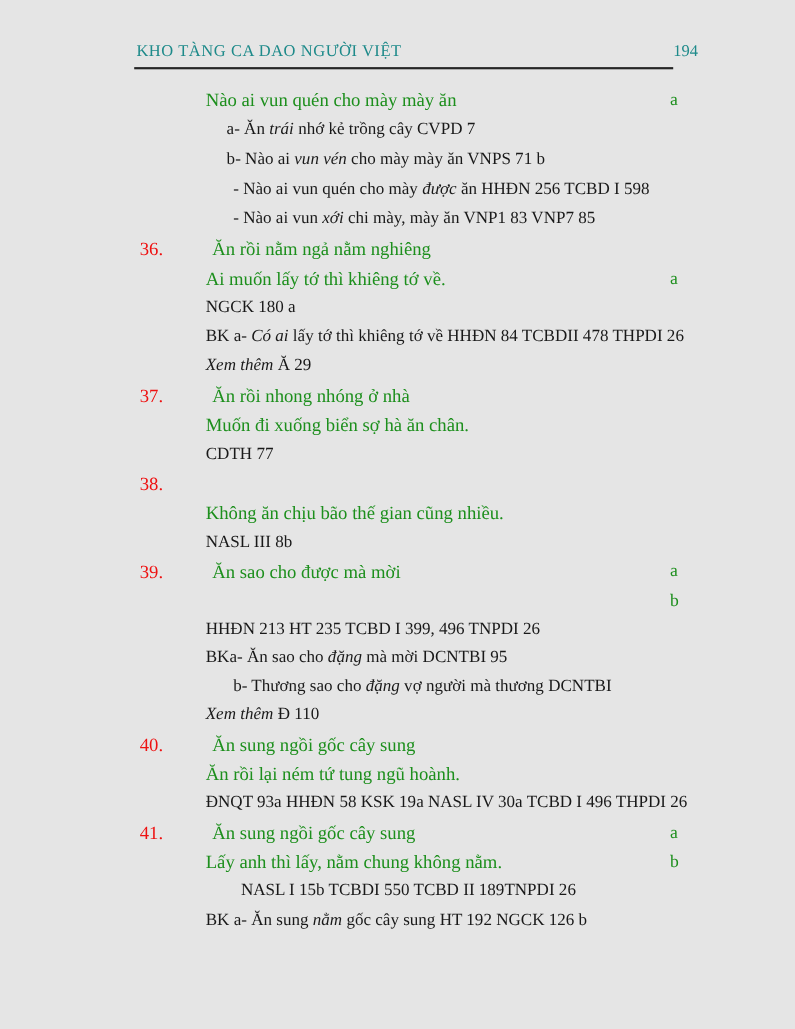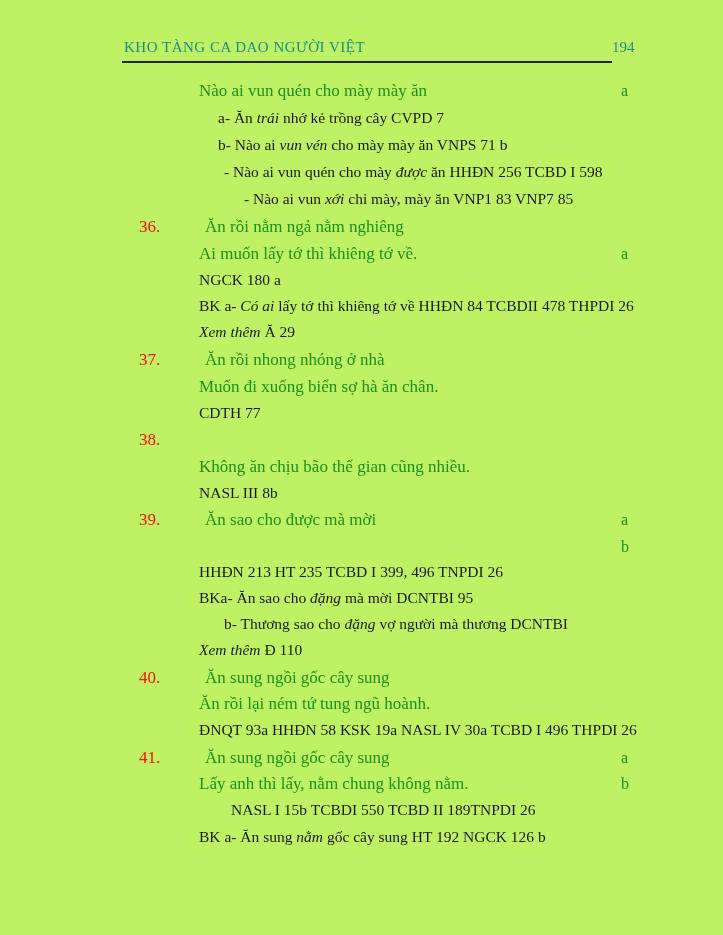--- a/index.html
+++ b/index.html
@@ -5,39 +5,39 @@
   html, body { margin: 0; padding: 0; }
   body {
     width: 723px; height: 935px;
     background: #ffffff;
     font-family: "Liberation Serif", "DejaVu Serif", serif;
     position: relative;
     overflow: hidden;
   }
   #page {
     position: absolute; inset: 0;
-    background: #bef264;
+    background: #e5e5e5;
   }
   
   .hdr-title {
     position: absolute; left: 124px; top: 39px;
     font-size: 15px; letter-spacing: 0.5px;
     color: #1e8a8a; font-weight: 400;
     white-space: nowrap;
   }
   .hdr-page {
     position: absolute; left: 612px; top: 39px;
     font-size: 15px; color: #1e8a8a;
   }
   .hdr-rule {
     position: absolute; left: 122px; top: 61px;
     width: 490px; height: 2px; background: #262626;
   }
   
-  .row { position: absolute; left: 16px; width: 641px; height: 24px; white-space: nowrap; }
+  .row { position: absolute; left: 4px; width: 641px; height: 24px; white-space: nowrap; }
   .num {
     position: absolute; left: 123px; top: 0;
     color: #ee1111; font-size: 17px;
   }
   .txt { position: absolute; left: 183px; top: 0; }
   .txt.vfirst { left: 189px; }
   .txt.ind1 { left: 202px; }
   .txt.ind2 { left: 208px; }
   .row.verse .txt { color: #1d8f1d; font-size: 17px; }
   .row.ref .txt { color: #191919; font-size: 15.5px; text-align: right; }
@@ -61,21 +61,21 @@
       </div>
       <div class="row ref" style="top: 109px;">
         <span class="txt ind1"><span>a- Ăn </span><span class="it">trái</span><span> nhớ kẻ trồng cây CVPD 7</span></span>
       </div>
       <div class="row ref" style="top: 136px;">
         <span class="txt ind1"><span>b- Nào ai </span><span class="it">vun vén</span><span> cho mày mày ăn VNPS 71 b</span></span>
       </div>
       <div class="row ref" style="top: 163px;">
         <span class="txt ind2"><span>- Nào ai vun quén cho mày </span><span class="it">được</span><span> ăn HHĐN 256 TCBD I 598</span></span>
       </div>
-      <div class="row ref" style="top: 190px; margin-left: 20px;">
+      <div class="row ref" style="top: 190px;">
         <span class="txt ind2"><span>- Nào ai vun </span><span class="it">xới</span><span> chi mày, mày ăn VNP1 83 VNP7 85</span></span>
       </div>
       <div class="row verse" style="top: 217px; padding-left: 21px;">
         <span class="num">36.</span>
         <span class="txt vfirst"><span>Ăn rồi nằm ngả nằm nghiêng</span></span>
       </div>
       <div class="row verse" style="top: 244px;">
         <span class="txt"><span>Ai muốn lấy tớ thì khiêng tớ về.</span></span>
         <span class="rletter">a</span>
       </div>

